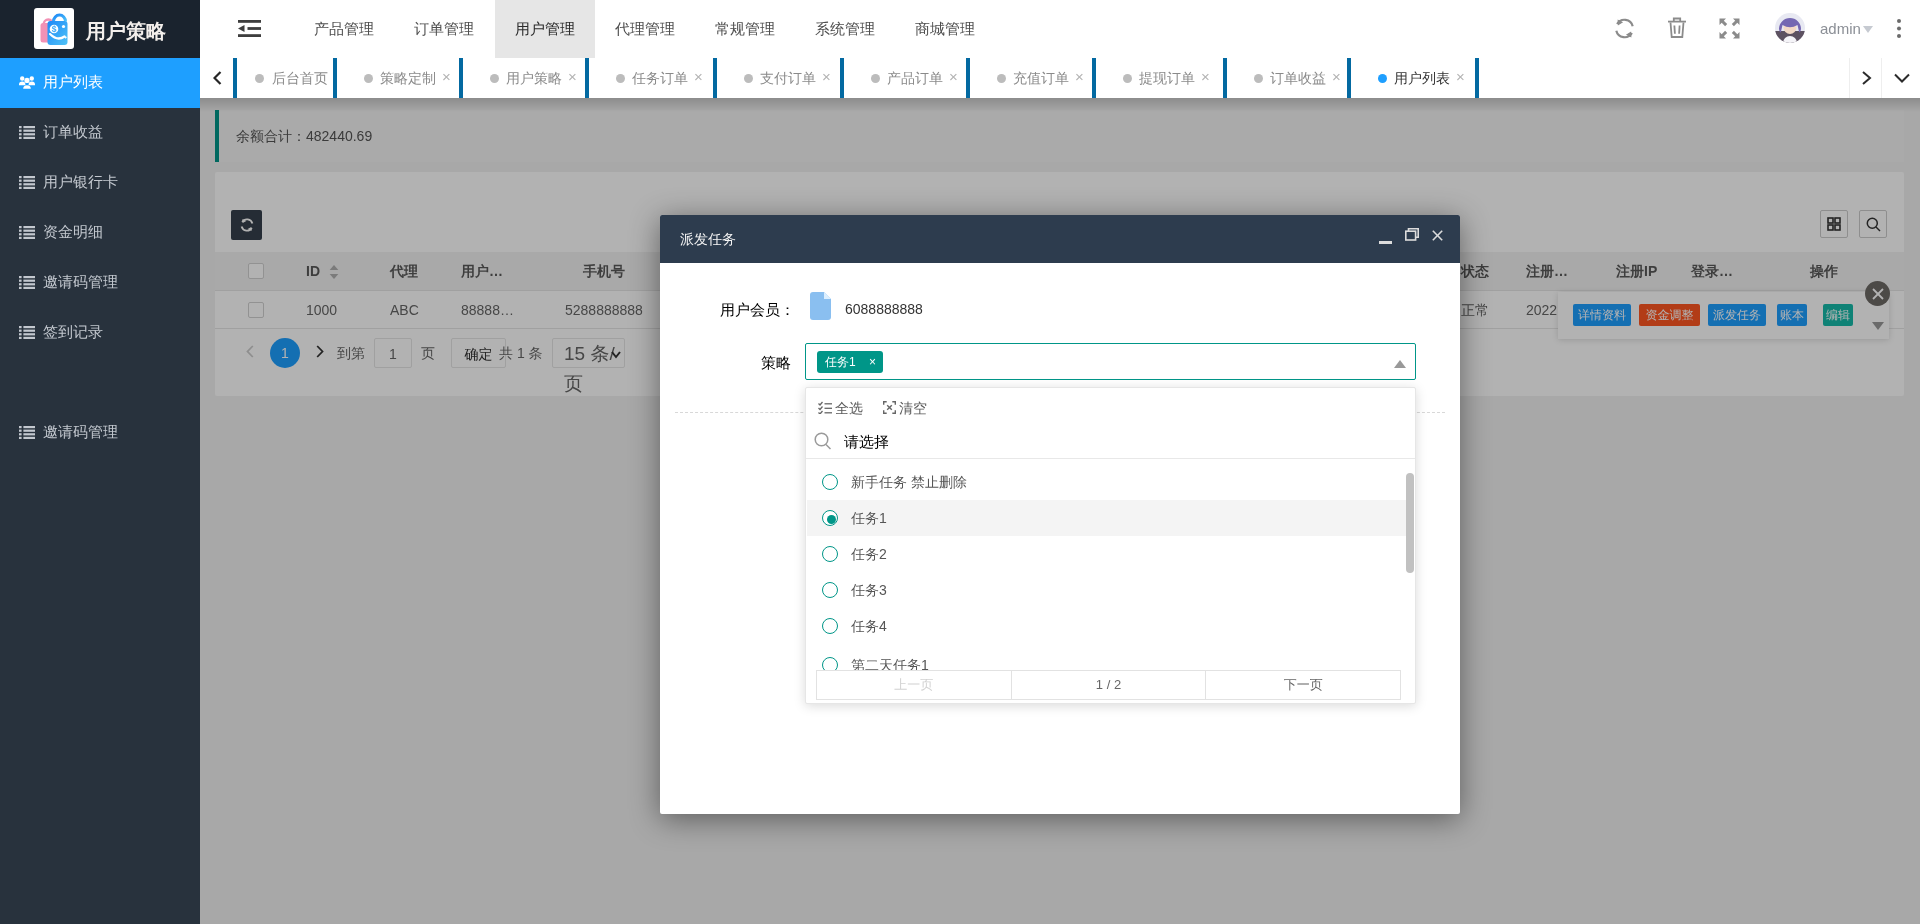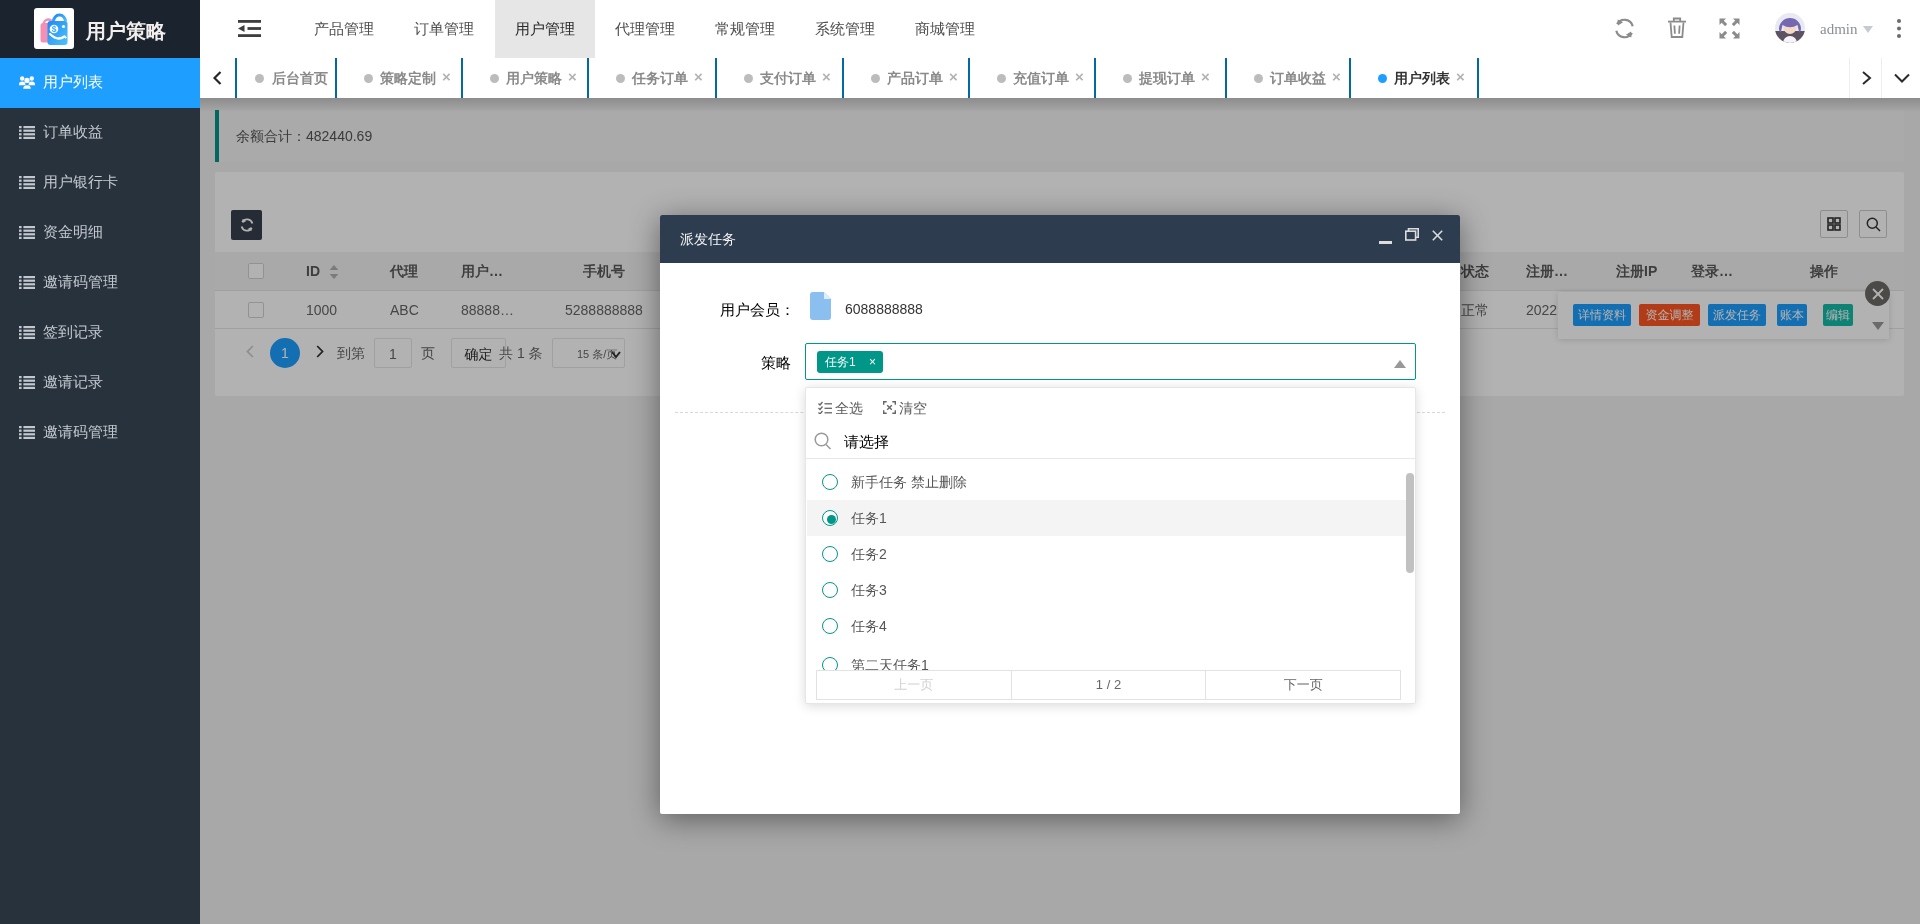--- a/index.html
+++ b/index.html
@@ -17,21 +17,21 @@
 .mitem.on { background:#1E9FFF; color:#fff; }
 
 
 #topbar { position:absolute; left:200px; top:0; width:1720px; height:58px; background:#fff; z-index:60; }
 .navitem { position:absolute; top:0; height:58px; width:100px; text-align:center; line-height:58px; font-size:15px; color:#4e4e4e; }
 .navitem.on { background:#e6e6e6; color:#2b2b2b; }
 #topbar .ricon { position:absolute; top:17px; }
 
 
 #tabbar { position:absolute; left:200px; top:58px; width:1720px; height:40px; background:#fff; z-index:60; }
-.tab { position:absolute; top:0; height:40px; border-right:2px solid #0369a1;font-weight:bold; }
+.tab { position:absolute; top:0; height:40px; border-right:4px solid #0369a1; }
 .tab .dot { position:absolute; top:16px; width:9px; height:9px; border-radius:50%; background:#bcbcbc; }
 .tab .tt { position:absolute; top:0; line-height:40px; font-size:14px; color:#8a8a8a; white-space:nowrap; }
 .tab .x { position:absolute; top:0; line-height:38px; font-size:15px; color:#b3b3b3; }
 .tab.on .dot { background:#1E9FFF; }
 .tab.on .tt { color:#333; }
 
 
 #content { position:absolute; left:200px; top:98px; width:1720px; height:826px; z-index:1; }
 #alert { position:absolute; left:15px; top:12px; width:1689px; height:52px; background:#f4f4f4; border-left:4px solid #009688; }
 #alert span { position:absolute; left:17px; top:18px; font-size:14px; color:#555; }
@@ -140,21 +140,21 @@
         </svg>
       <div class="pgel" style="left:55px;width:30px;height:30px;background:#1E9FFF;border-radius:50%;color:#fff;text-align:center;">1</div>
       <svg style="position:absolute;left:101px;top:16px;" width="8" height="13" viewBox="0 0 8 13">
           <path d="M1.2 1 L6.5 6.5 1.2 12" fill="none" stroke="#333" stroke-width="1.8"></path>
         </svg>
       <div class="pgel" style="left:122px;">到第</div>
       <div class="pgel pgbox" style="left:159px;width:38px;">1</div>
       <div class="pgel" style="left:206px;">页</div>
       <div class="pgel pgbox" style="left:236px;width:55px;color:#333;">确定</div>
       <div class="pgel" style="left:284px;">共 1 条</div>
-      <div class="pgel pgbox" style="left:337px;width:73px;text-align:left;padding-left:24px;font-size:11px;">15 条/页
+      <div class="pgel pgbox" style="left:337px;width:73px;text-align:left;padding-left:11px;font-size:19px;">15 条/页
         <svg style="position:absolute;right:3px;top:12px;" width="10" height="8" viewBox="0 0 10 8">
             <path d="M1 1 l4 5 4 -5" fill="none" stroke="#333" stroke-width="2"></path>
           </svg>
       </div>
     </div>
   </div>
   <div id="oppanel">
     <div class="opbtn" style="left:15px;width:58px;background:#1E9FFF;">详情资料</div>
     <div class="opbtn" style="left:81px;width:61px;background:#FF5722;">资金调整</div>
     <div class="opbtn" style="left:150px;width:58px;background:#1E9FFF;">派发任务</div>
@@ -278,35 +278,20 @@
           <rect x="4.4" y="0" width="11.6" height="2.2"></rect>
           <rect x="0" y="3.6" width="2.6" height="2.2"></rect>
           <rect x="4.4" y="3.6" width="11.6" height="2.2"></rect>
           <rect x="0" y="7.2" width="2.6" height="2.2"></rect>
           <rect x="4.4" y="7.2" width="11.6" height="2.2"></rect>
           <rect x="0" y="10.8" width="2.6" height="2.2"></rect>
           <rect x="4.4" y="10.8" width="11.6" height="2.2"></rect>
         </g>
       </svg>
       <span class="txt">签到记录</span>
-    </div>
-  <div class="mitem" style="top:358px;">
-      <svg class="ic li" width="16" height="13" viewBox="0 0 16 13">
-        <g fill="#c3c8cf">
-          <rect x="0" y="0" width="2.6" height="2.2"></rect>
-          <rect x="4.4" y="0" width="11.6" height="2.2"></rect>
-          <rect x="0" y="3.6" width="2.6" height="2.2"></rect>
-          <rect x="4.4" y="3.6" width="11.6" height="2.2"></rect>
-          <rect x="0" y="7.2" width="2.6" height="2.2"></rect>
-          <rect x="4.4" y="7.2" width="11.6" height="2.2"></rect>
-          <rect x="0" y="10.8" width="2.6" height="2.2"></rect>
-          <rect x="4.4" y="10.8" width="11.6" height="2.2"></rect>
-        </g>
-      </svg>
-      <span class="txt">邀请记录</span>
     </div>
   <div class="mitem" style="top:408px;">
       <svg class="ic li" width="16" height="13" viewBox="0 0 16 13">
         <g fill="#c3c8cf">
           <rect x="0" y="0" width="2.6" height="2.2"></rect>
           <rect x="4.4" y="0" width="11.6" height="2.2"></rect>
           <rect x="0" y="3.6" width="2.6" height="2.2"></rect>
           <rect x="4.4" y="3.6" width="11.6" height="2.2"></rect>
           <rect x="0" y="7.2" width="2.6" height="2.2"></rect>
           <rect x="4.4" y="7.2" width="11.6" height="2.2"></rect>
@@ -368,21 +353,21 @@
         </clipPath>
       </defs>
     <g clip-path="url(#avc)">
       <rect width="30" height="30" fill="#e8e9f2"></rect>
       <rect x="0" y="18" width="30" height="12" fill="#5d5261"></rect>
       <circle cx="15" cy="14.5" r="6.5" fill="#f3d9c6"></circle>
       <path d="M4 16 a11 11 0 0 1 22 0 q0 2.5 -1.8 3.5 l-1.7 -7.5 q-7.5 4.5 -15 0 l-1.7 7.5 q-1.8 -1 -1.8 -3.5 z" fill="#7568b2"></path>
       <path d="M8 30 a7 7 0 0 1 14 0 z" fill="#f5f4f8"></path>
     </g>
   </svg>
-  <div style="position:absolute;left:1620px;top:0;height:58px;line-height:58px;font-size:15px;color:#8b8f96;font-family:Liberation Serif, serif;">admin</div>
+  <div style="position:absolute;left:1620px;top:0;height:58px;line-height:58px;font-size:15px;color:#8b8f96;">admin</div>
   <div style="position:absolute;left:1663px;top:26px;width:0;height:0;border:5.5px solid transparent;border-top:7px solid #c6cad1;"></div>
   <div style="position:absolute;left:1697px;top:19px;width:4px;height:4px;background:#6b6b6b;border-radius:50%;box-shadow:0 7.5px 0 #6b6b6b, 0 15px 0 #6b6b6b;"></div>
 </div>
 
 <div id="tabbar">
   <div class="tab" style="left:0;width:37px;">
       <svg style="position:absolute;left:13px;top:13px;" width="9" height="14" viewBox="0 0 9 14">
         <path d="M7.5 1 L1.5 7 7.5 13" fill="none" stroke="#262626" stroke-width="2.2"></path>
       </svg>
     </div>

